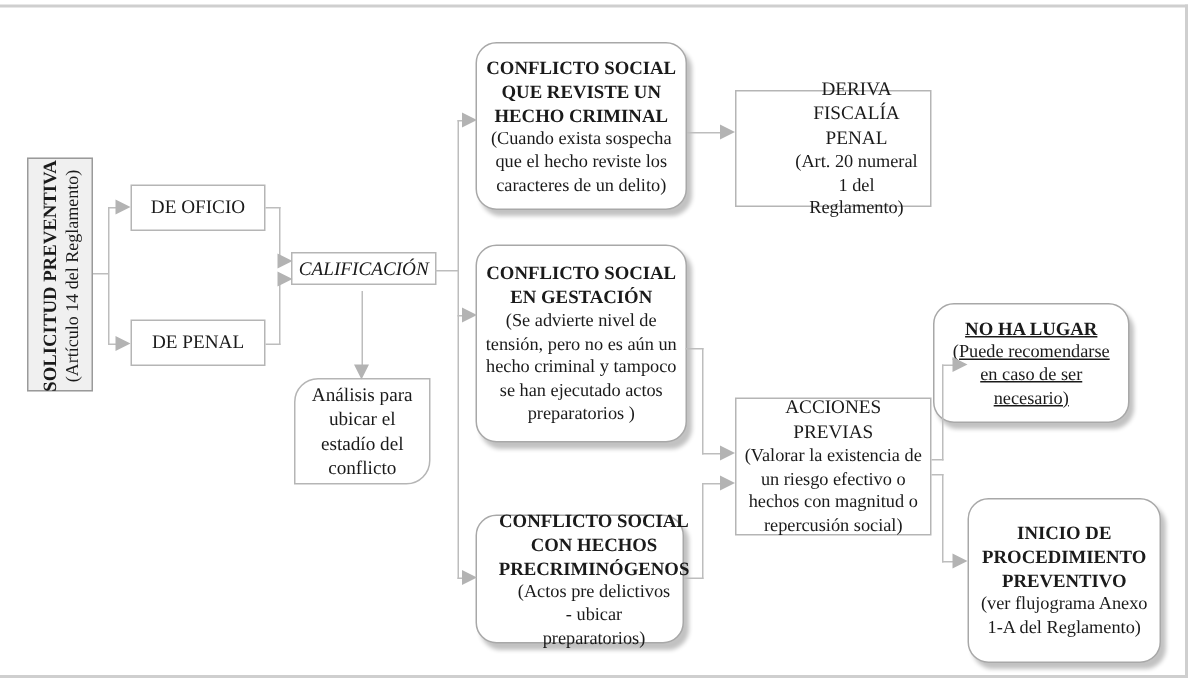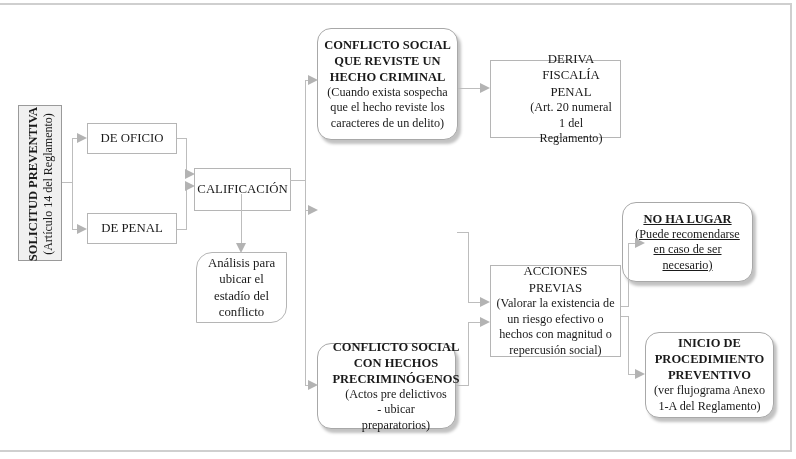--- a/index.html
+++ b/index.html
@@ -34,29 +34,29 @@
       border-left:5px solid transparent;border-right:5px solid transparent;
       border-top:10px solid #b3b3b3;}
   
   #n-solicitud{left:18px;top:105px;width:44px;height:156px;background:#f0f0f0;border-color:#9a9a9a;padding:0;}
   #n-solicitud .rot{position:absolute;left:-56px;top:56px;width:156px;height:44px;
      transform:rotate(-90deg);display:flex;flex-direction:column;align-items:center;justify-content:center;}
   #n-solicitud .t{font-size:12.5px;}
   #n-solicitud .s{font-size:12px;}
   #n-deoficio{left:87px;top:123px;width:90px;height:31px;text-align:right;}
   #n-departe{left:87px;top:213px;width:90px;height:31px;}
-  #n-calificacion{left:194px;top:168px;width:97px;height:43px;padding:1px;}
+  #n-calificacion{left:194px;top:168px;width:97px;height:22px;padding:1px;font-style:italic;}
   #n-analisis{left:196px;top:252px;width:91px;height:71px;}
   #n-conflicto1{left:317px;top:28px;width:141px;height:112px;}
   #n-deriva{left:490px;top:60px;width:131px;height:78px;padding-left:36px;}
   #n-conflicto2{left:317px;top:163px;width:141px;height:132px;}
   #n-conflicto3{left:317px;top:343px;width:139px;height:86px;padding-left:24px;}
   #n-acciones{left:490px;top:265px;width:131px;height:92px;}
   #n-nohalugar{left:622px;top:202px;width:131px;height:80px;text-decoration:underline;}
-  #n-inicio{left:645px;top:332px;width:129px;height:86px;text-align:center;}
+  #n-inicio{left:645px;top:332px;width:129px;height:110px;text-align:center;}
 </style>
 </head>
 <body>
 
 <div id="canvas">
   <div id="frame"></div>
 
   <div class="box" id="n-solicitud">
     <div class="rot">
       <span class="t">SOLICITUD PREVENTIVA</span>
@@ -83,20 +83,24 @@
   <div class="box rounded" id="n-conflicto1">
     <span class="t">CONFLICTO SOCIAL QUE REVISTE UN HECHO CRIMINAL</span>
     <span class="s">(Cuando exista sospecha que el hecho reviste los caracteres de un delito)</span>
   </div>
 
   <div class="box" id="n-deriva">
     <span class="tn">DERIVA FISCALÍA PENAL</span>
     <span class="s">(Art. 20 numeral 1 del Reglamento)</span>
   </div>
 
+  <div class="box rounded" id="n-conflicto2">
+    <span class="t">CONFLICTO SOCIAL EN GESTACIÓN</span>
+    <span class="s">(Se advierte nivel de tensión, pero no es aún un hecho criminal y tampoco se han ejecutado actos preparatorios )</span>
+  </div>
 
   <div class="box rounded" id="n-conflicto3">
     <span class="t">CONFLICTO SOCIAL CON HECHOS PRECRIMINÓGENOS</span>
     <span class="s">(Actos pre delictivos - ubicar preparatorios)</span>
   </div>
 
   <div class="box" id="n-acciones">
     <span class="tn">ACCIONES PREVIAS</span>
     <span class="s">(Valorar la existencia de un riesgo efectivo o hechos con magnitud o repercusión social)</span>
   </div>

